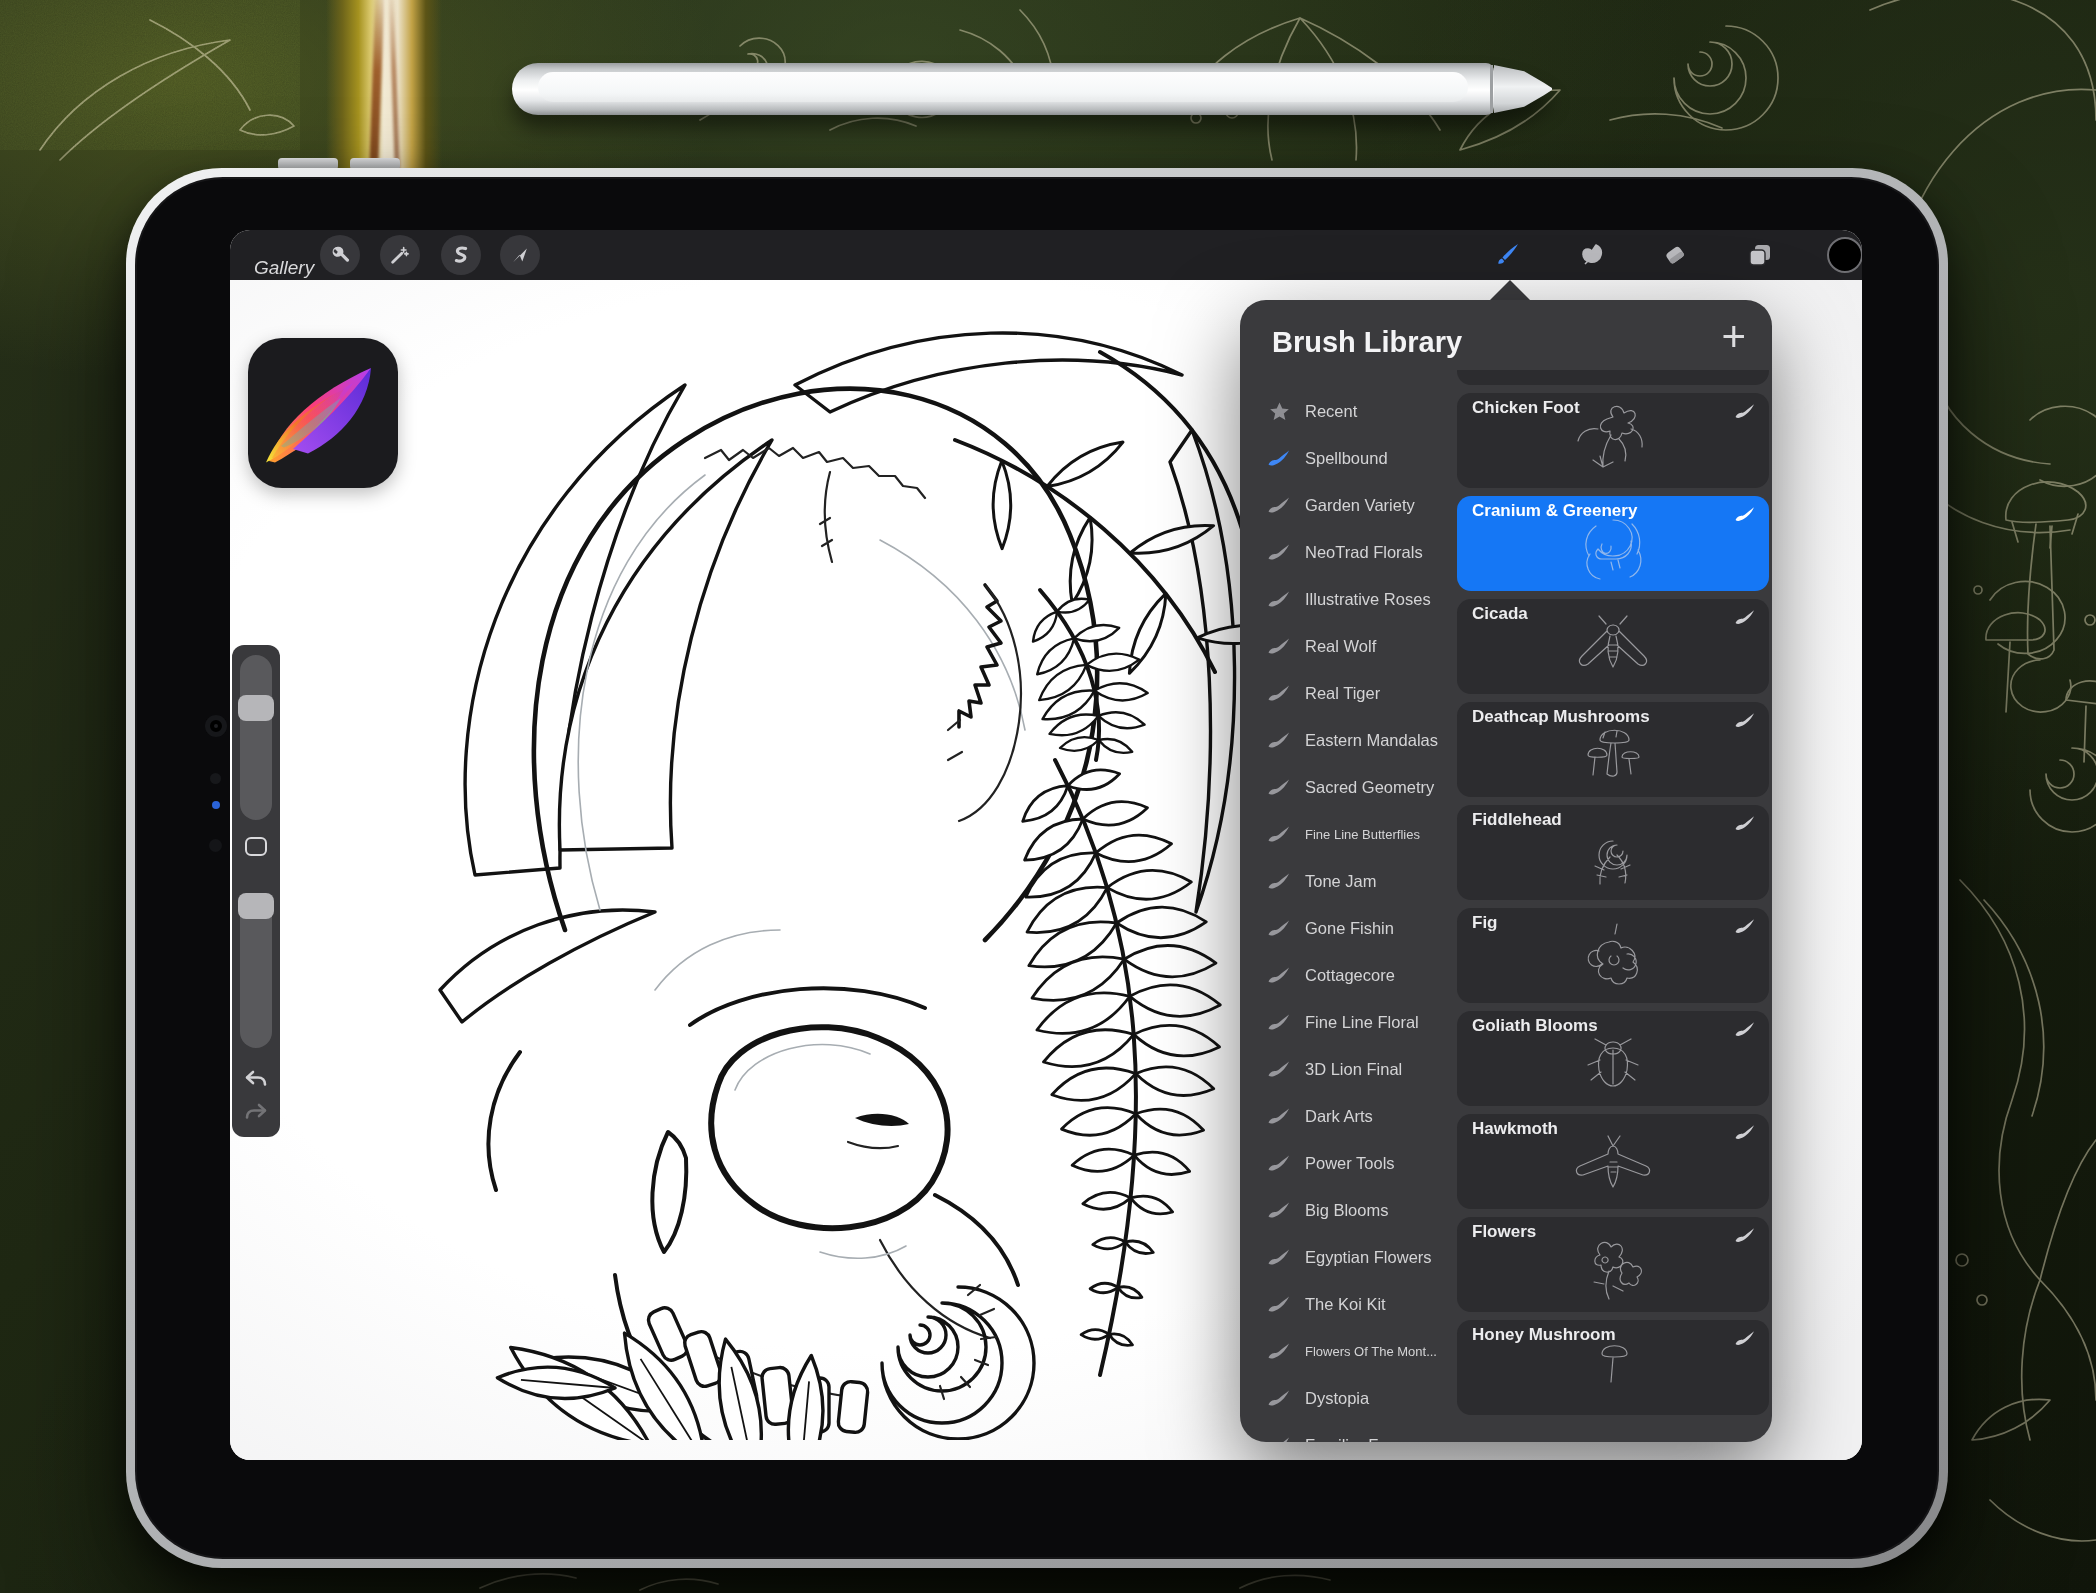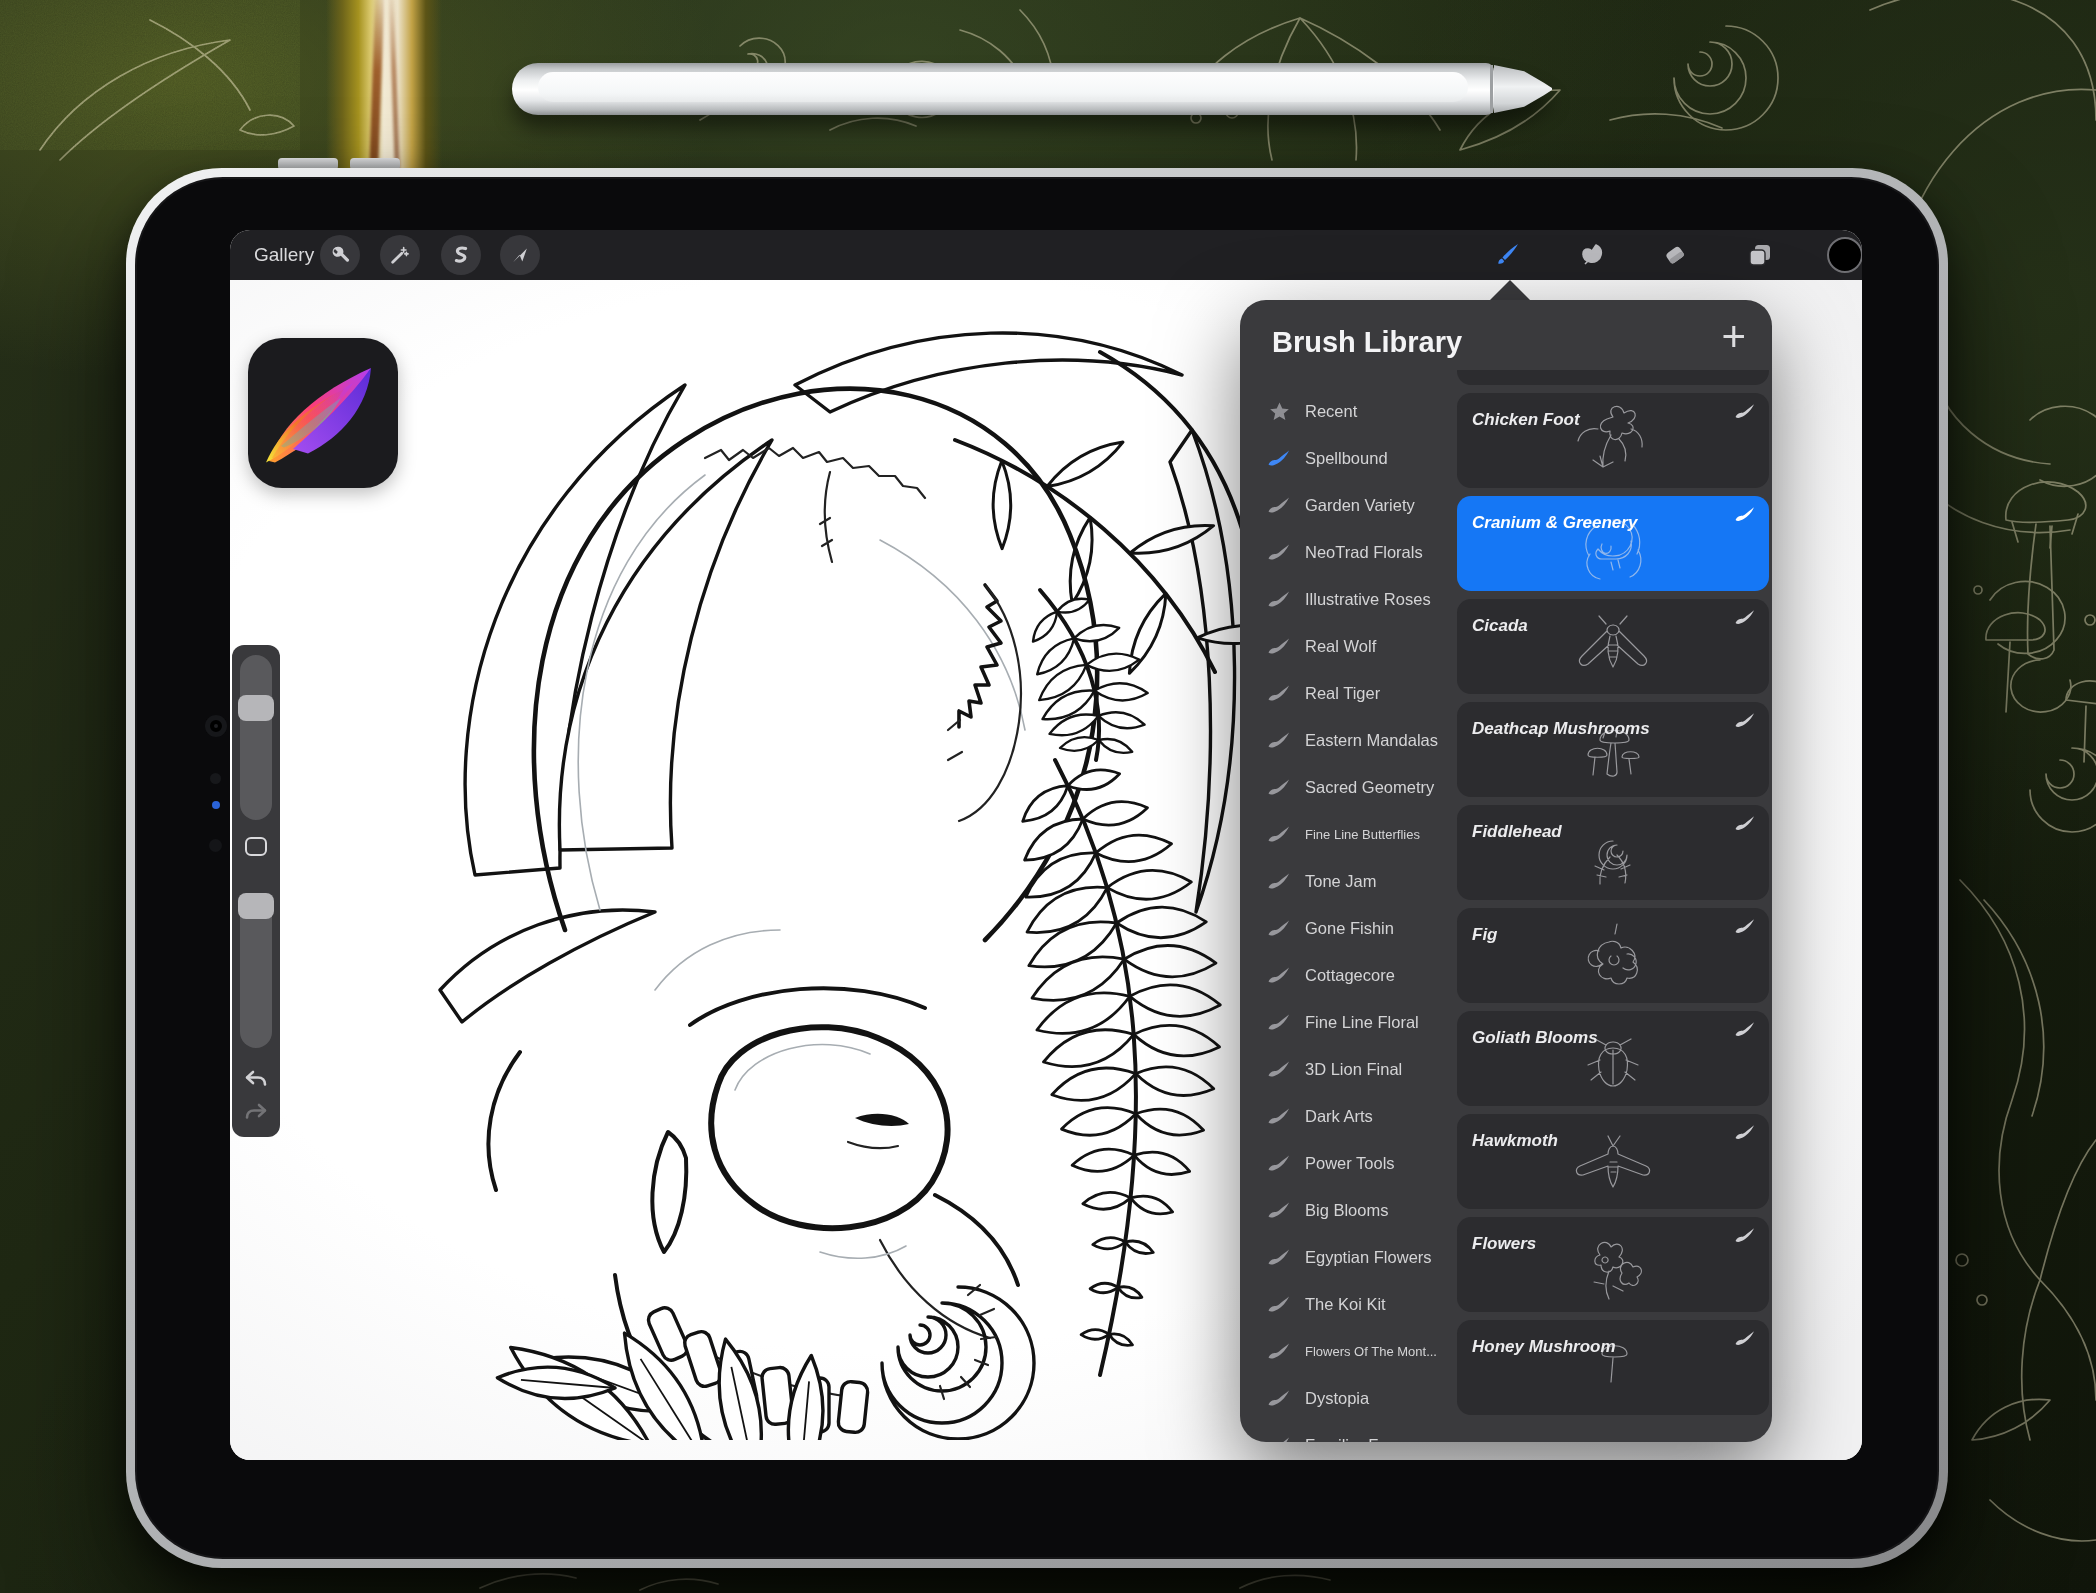--- a/index.html
+++ b/index.html
@@ -43,22 +43,22 @@
     box-shadow:inset 0 0 0 2px rgba(255,255,255,.05);}
   .cam{position:absolute;border-radius:50%;background:#1f2023;}
   .cam-lens{left:70px;top:538px;width:22px;height:22px;box-shadow:inset 0 0 0 5px #16171a, inset 0 0 0 9px #000;}
   .cam-dot1{left:75px;top:596px;width:11px;height:11px;background:#17181b;}
   .cam-blue{left:77px;top:624px;width:8px;height:8px;background:#2a63d8;}
   .cam-dot2{left:74px;top:662px;width:13px;height:13px;background:#141518;}
   .screen{position:absolute;left:230px;top:230px;width:1632px;height:1230px;border-radius:20px;
     overflow:hidden;background:#f7f7f8;z-index:7;}
   
   .toolbar{position:absolute;left:0;top:0;width:100%;height:50px;background:#202023;}
-  .gallery-label{position:absolute;left:24px;top:0;height:50px;line-height:50px;
-    font-size:19px;color:#d9d9db;}
+  .gallery-label{position:absolute;left:24px;top:13px;height:50px;line-height:50px;
+    font-size:19px;color:#d9d9db;font-style:italic;}
   .tb-btn{position:absolute;top:5px;width:40px;height:40px;border-radius:50%;background:#37373b;
     display:flex;align-items:center;justify-content:center;}
   .tb-btn svg,.tb-icon svg{display:block;}
   .tb-icon{position:absolute;top:5px;width:40px;height:40px;display:flex;align-items:center;justify-content:center;}
   .color-swatch{position:absolute;top:7px;width:36px;height:36px;border-radius:50%;
     background:#000;border:2px solid #6f6f73;}
   
   .canvas{position:absolute;left:0;top:50px;width:100%;height:1180px;
     background:radial-gradient(1200px 900px at 40% 45%, #ffffff 60%, #f1f1f2 100%);}
   .artwork{position:absolute;left:170px;top:10px;width:840px;height:1150px;}
@@ -90,21 +90,21 @@
   .set-icon{width:26px;display:flex;justify-content:center;margin-right:13px;}
   .set-icon svg{width:24px;height:20px;fill:#97979c;}
   .set-item.selected .set-icon svg{fill:#3e87f6;}
   .set-icon svg.star{width:23px;height:22px;fill:#8e8e93;}
   .set-label{font-size:16.5px;color:#d4d4d6;white-space:nowrap;}
   .set-item.small .set-label{font-size:13px;}
   .card-list{position:absolute;left:217px;top:70px;width:312px;height:1072px;overflow:hidden;}
   .card{position:relative;height:95px;margin-bottom:8px;border-radius:14px;background:#2c2c2f;}
   .card.partial{margin-top:-80px;}
   .card.selected{background:#1577f5;}
-  .card-name{position:absolute;left:15px;top:17px;font-size:17px;font-weight:bold;color:#ececee;white-space:nowrap;font-style:italic;}
+  .card-name{position:absolute;left:15px;top:5px;font-size:17px;font-weight:bold;color:#ececee;white-space:nowrap;}
   .card.selected .card-name{color:#fff;}
   .card-swoosh{position:absolute;right:13px;top:10px;}
   .card-swoosh svg{width:22px;height:18px;fill:#cfcfd3;}
   .card.selected .card-swoosh svg{fill:#fff;}
   .card-thumb{position:absolute;left:90px;top:6px;width:132px;height:86px;}
   .card-thumb svg{width:100%;height:100%;}
   .card-thumb path,.card-thumb ellipse,.card-thumb circle{fill:none;stroke:rgba(225,225,230,.6);
     stroke-width:1.2;stroke-linecap:round;stroke-linejoin:round;}
 </style>
 </head>

